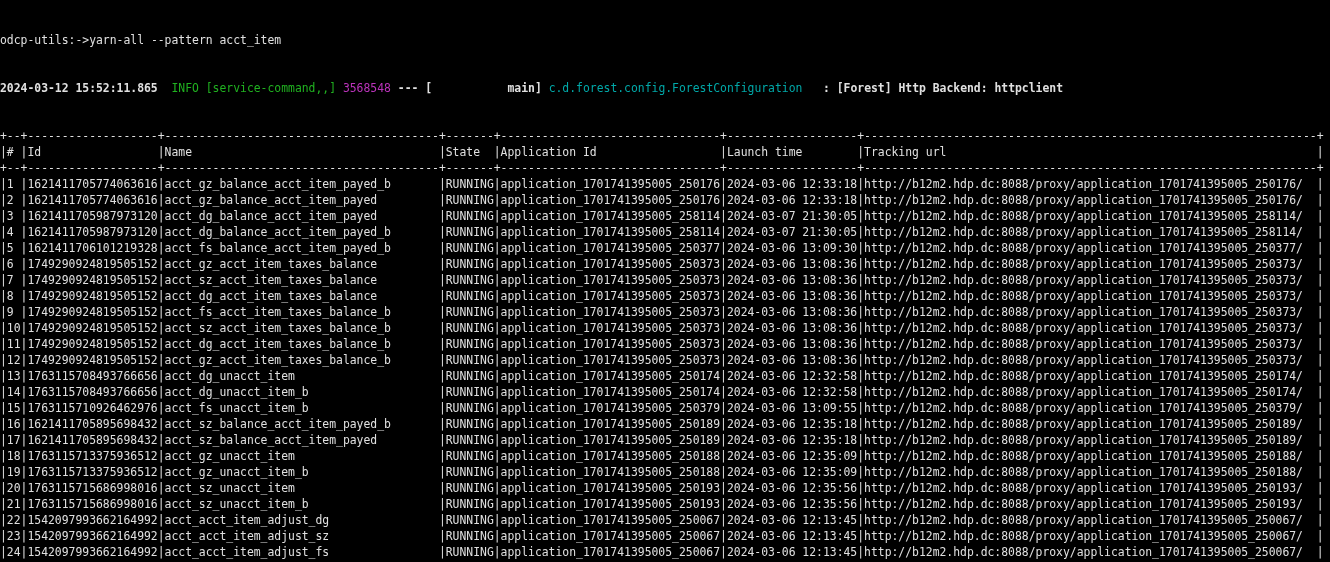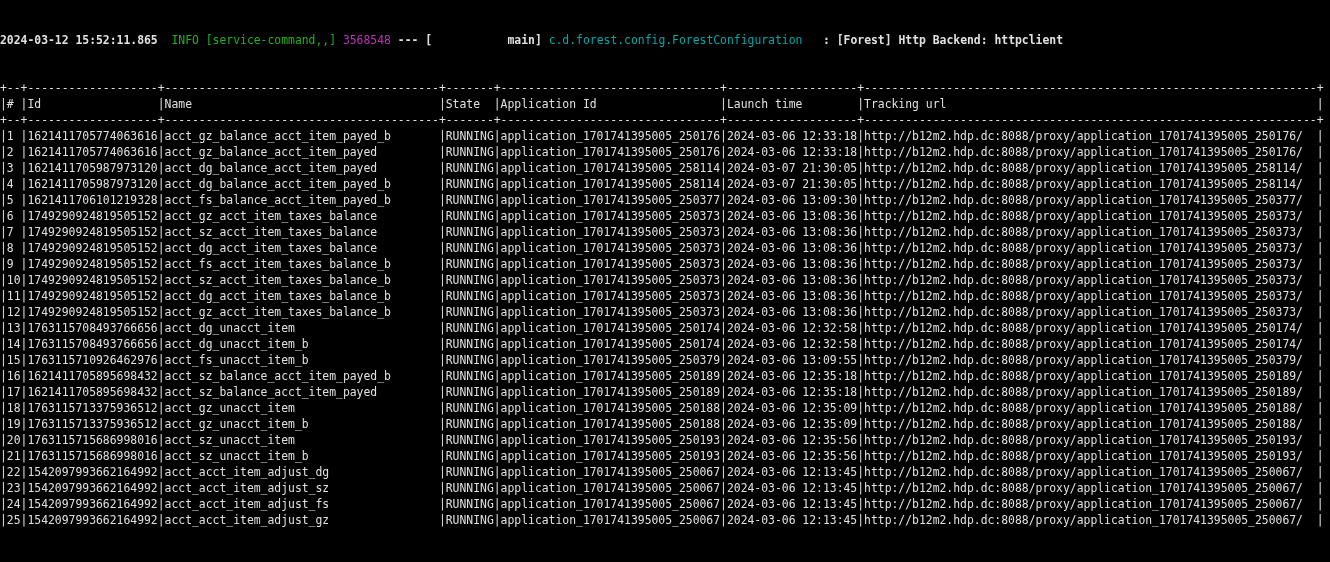--- a/index.html
+++ b/index.html
@@ -25,15 +25,16 @@
   }
   .seg-fg      { color: var(--foreground, #e0e0e0); font-weight: bold; }
   .seg-green   { color: var(--green, #20b220); text-align: center; }
   .seg-magenta { color: var(--magenta, #bb33bb); }
   .seg-cyan    { color: var(--cyan, #00a8a8); }
 </style>
 </head>
 <body>
 
 <div class="terminal">
+  <div class="line"><span>odcp-utils:-&gt;</span><span>yarn-all --pattern acct_item</span></div>
   <div class="line" id="log-line"><span class="seg-fg">2024-03-12 15:52:11.865  </span><span class="seg-green">INFO [service-command,,]</span><span class="seg-fg"> </span><span class="seg-magenta">3568548</span><span class="seg-fg"> --- [           main] </span><span class="seg-cyan">c.d.forest.config.ForestConfiguration</span><span class="seg-fg">   : [Forest] Http Backend: httpclient</span></div>
   <div id="yarn-table"><div class="line">+--+-------------------+----------------------------------------+-------+--------------------------------+-------------------+------------------------------------------------------------------+</div><div class="line">|# |Id                 |Name                                    |State  |Application Id                  |Launch time        |Tracking url                                                      |</div><div class="line">+--+-------------------+----------------------------------------+-------+--------------------------------+-------------------+------------------------------------------------------------------+</div><div class="line">|1 |1621411705774063616|acct_gz_balance_acct_item_payed_b       |RUNNING|application_1701741395005_250176|2024-03-06 12:33:18|http://b12m2.hdp.dc:8088/proxy/application_1701741395005_250176/  |</div><div class="line">|2 |1621411705774063616|acct_gz_balance_acct_item_payed         |RUNNING|application_1701741395005_250176|2024-03-06 12:33:18|http://b12m2.hdp.dc:8088/proxy/application_1701741395005_250176/  |</div><div class="line">|3 |1621411705987973120|acct_dg_balance_acct_item_payed         |RUNNING|application_1701741395005_258114|2024-03-07 21:30:05|http://b12m2.hdp.dc:8088/proxy/application_1701741395005_258114/  |</div><div class="line">|4 |1621411705987973120|acct_dg_balance_acct_item_payed_b       |RUNNING|application_1701741395005_258114|2024-03-07 21:30:05|http://b12m2.hdp.dc:8088/proxy/application_1701741395005_258114/  |</div><div class="line">|5 |1621411706101219328|acct_fs_balance_acct_item_payed_b       |RUNNING|application_1701741395005_250377|2024-03-06 13:09:30|http://b12m2.hdp.dc:8088/proxy/application_1701741395005_250377/  |</div><div class="line">|6 |1749290924819505152|acct_gz_acct_item_taxes_balance         |RUNNING|application_1701741395005_250373|2024-03-06 13:08:36|http://b12m2.hdp.dc:8088/proxy/application_1701741395005_250373/  |</div><div class="line">|7 |1749290924819505152|acct_sz_acct_item_taxes_balance         |RUNNING|application_1701741395005_250373|2024-03-06 13:08:36|http://b12m2.hdp.dc:8088/proxy/application_1701741395005_250373/  |</div><div class="line">|8 |1749290924819505152|acct_dg_acct_item_taxes_balance         |RUNNING|application_1701741395005_250373|2024-03-06 13:08:36|http://b12m2.hdp.dc:8088/proxy/application_1701741395005_250373/  |</div><div class="line">|9 |1749290924819505152|acct_fs_acct_item_taxes_balance_b       |RUNNING|application_1701741395005_250373|2024-03-06 13:08:36|http://b12m2.hdp.dc:8088/proxy/application_1701741395005_250373/  |</div><div class="line">|10|1749290924819505152|acct_sz_acct_item_taxes_balance_b       |RUNNING|application_1701741395005_250373|2024-03-06 13:08:36|http://b12m2.hdp.dc:8088/proxy/application_1701741395005_250373/  |</div><div class="line">|11|1749290924819505152|acct_dg_acct_item_taxes_balance_b       |RUNNING|application_1701741395005_250373|2024-03-06 13:08:36|http://b12m2.hdp.dc:8088/proxy/application_1701741395005_250373/  |</div><div class="line">|12|1749290924819505152|acct_gz_acct_item_taxes_balance_b       |RUNNING|application_1701741395005_250373|2024-03-06 13:08:36|http://b12m2.hdp.dc:8088/proxy/application_1701741395005_250373/  |</div><div class="line">|13|1763115708493766656|acct_dg_unacct_item                     |RUNNING|application_1701741395005_250174|2024-03-06 12:32:58|http://b12m2.hdp.dc:8088/proxy/application_1701741395005_250174/  |</div><div class="line">|14|1763115708493766656|acct_dg_unacct_item_b                   |RUNNING|application_1701741395005_250174|2024-03-06 12:32:58|http://b12m2.hdp.dc:8088/proxy/application_1701741395005_250174/  |</div><div class="line">|15|1763115710926462976|acct_fs_unacct_item_b                   |RUNNING|application_1701741395005_250379|2024-03-06 13:09:55|http://b12m2.hdp.dc:8088/proxy/application_1701741395005_250379/  |</div><div class="line">|16|1621411705895698432|acct_sz_balance_acct_item_payed_b       |RUNNING|application_1701741395005_250189|2024-03-06 12:35:18|http://b12m2.hdp.dc:8088/proxy/application_1701741395005_250189/  |</div><div class="line">|17|1621411705895698432|acct_sz_balance_acct_item_payed         |RUNNING|application_1701741395005_250189|2024-03-06 12:35:18|http://b12m2.hdp.dc:8088/proxy/application_1701741395005_250189/  |</div><div class="line">|18|1763115713375936512|acct_gz_unacct_item                     |RUNNING|application_1701741395005_250188|2024-03-06 12:35:09|http://b12m2.hdp.dc:8088/proxy/application_1701741395005_250188/  |</div><div class="line">|19|1763115713375936512|acct_gz_unacct_item_b                   |RUNNING|application_1701741395005_250188|2024-03-06 12:35:09|http://b12m2.hdp.dc:8088/proxy/application_1701741395005_250188/  |</div><div class="line">|20|1763115715686998016|acct_sz_unacct_item                     |RUNNING|application_1701741395005_250193|2024-03-06 12:35:56|http://b12m2.hdp.dc:8088/proxy/application_1701741395005_250193/  |</div><div class="line">|21|1763115715686998016|acct_sz_unacct_item_b                   |RUNNING|application_1701741395005_250193|2024-03-06 12:35:56|http://b12m2.hdp.dc:8088/proxy/application_1701741395005_250193/  |</div><div class="line">|22|1542097993662164992|acct_acct_item_adjust_dg                |RUNNING|application_1701741395005_250067|2024-03-06 12:13:45|http://b12m2.hdp.dc:8088/proxy/application_1701741395005_250067/  |</div><div class="line">|23|1542097993662164992|acct_acct_item_adjust_sz                |RUNNING|application_1701741395005_250067|2024-03-06 12:13:45|http://b12m2.hdp.dc:8088/proxy/application_1701741395005_250067/  |</div><div class="line">|24|1542097993662164992|acct_acct_item_adjust_fs                |RUNNING|application_1701741395005_250067|2024-03-06 12:13:45|http://b12m2.hdp.dc:8088/proxy/application_1701741395005_250067/  |</div><div class="line">|25|1542097993662164992|acct_acct_item_adjust_gz                |RUNNING|application_1701741395005_250067|2024-03-06 12:13:45|http://b12m2.hdp.dc:8088/proxy/application_1701741395005_250067/  |</div></div>
 </div>
 
 </body></html>

